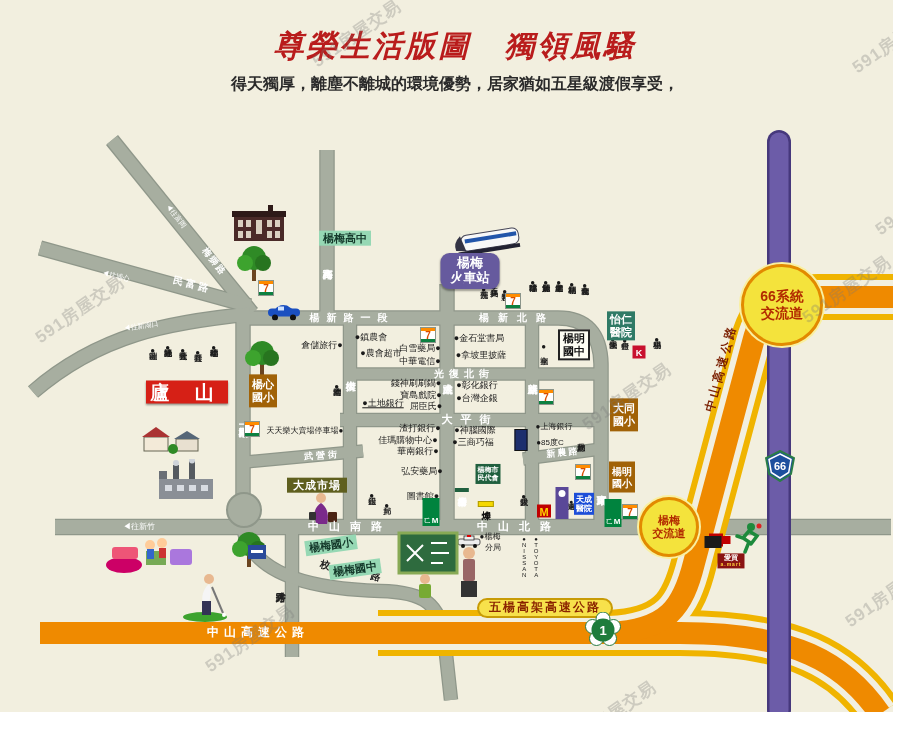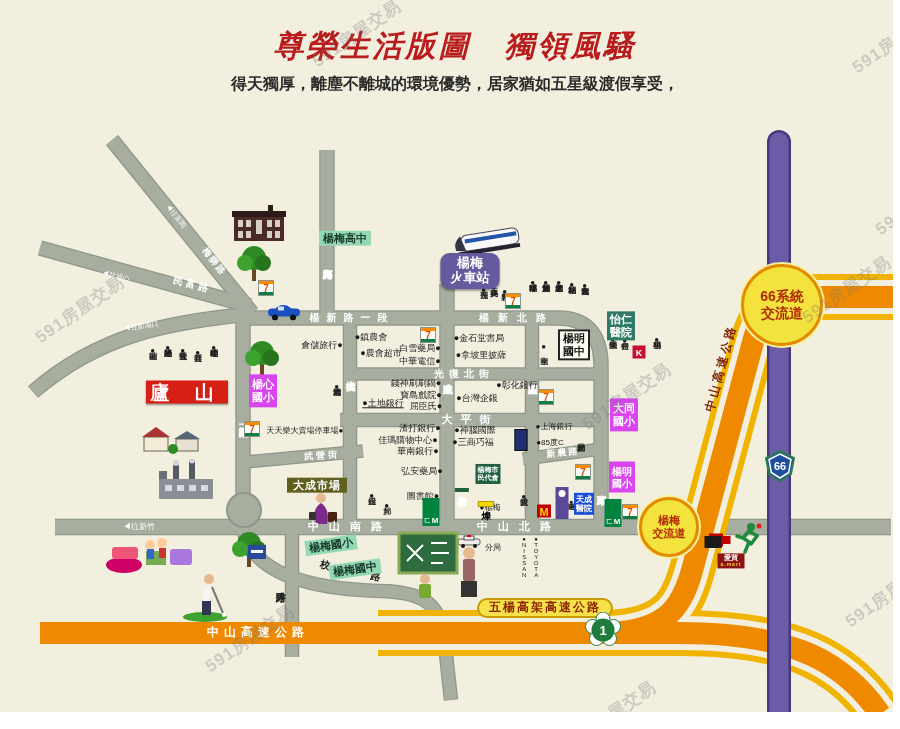--- a/index.html
+++ b/index.html
@@ -8,21 +8,21 @@
   #road-svg{position:absolute;left:0;top:0;z-index:0;}
   #header{position:absolute;left:20px;top:26px;width:870px;text-align:center;z-index:2;}
   #page-title{font-size:30px;font-weight:bold;color:#b91c1c;letter-spacing:3px;font-family:"Liberation Serif",serif;font-style:italic;}
   .sub{font-size:16px;font-weight:bold;color:#2a2a2a;margin-top:6px;line-height:1.35;}
   .lbl{position:absolute;white-space:nowrap;transform:translate(-50%,-50%);z-index:2;line-height:1.05;}
   .v{writing-mode:vertical-rl;text-orientation:upright;letter-spacing:0px;}
   .dot{color:#1a1a1a;font-weight:normal;}
   .bx{position:absolute;transform:translate(-50%,-50%);z-index:3;text-align:center;line-height:1.15;}
   .bx span{display:block;}
   .b-green{background:#96d8b4;color:#14382a;font-weight:bold;padding:1px 4px;}
-  .b-black{background:#d946ef;color:#fff;font-weight:bold;padding:4px 3px;}
+  .b-black{background:#a16207;color:#fff;font-weight:bold;padding:4px 3px;}
   .b-white{background:#fdfdf3;color:#111;border:2px solid #222;font-weight:bold;padding:1px 3px;}
   .b-teal{background:#2f7a66;color:#fff;font-weight:bold;padding:2px 3px;margin-top:34px;}
   .b-navy{background:#1d4ed8;color:#fff;font-weight:bold;padding:2px 2px;}
   .b-dgreen{background:#20603f;color:#fff;font-weight:bold;padding:2px 2px;}
   .b-olive{background:#5f5f1e;color:#fff;font-weight:bold;padding:1px 6px;letter-spacing:1px;}
   .b-red{background:#d62016;color:#fff;font-weight:bold;width:82px;height:23px;display:flex;align-items:center;justify-content:center;letter-spacing:10px;box-shadow:0 1px 2px rgba(0,0,0,.4);}
   .b-red span{display:inline;}
   .b-station{background:#665a9e;color:#fff;font-weight:bold;border-radius:9px;padding:3px 10px;box-shadow:0 1px 2px rgba(0,0,0,.35);}
   .b-station::after{content:"";position:absolute;left:16px;bottom:-8px;border:8px solid transparent;border-top-color:#665a9e;border-left-width:4px;border-right-width:4px;}
   .b-pill{background:#f7e14b;border:2px solid #c89b05;color:#8a2300;font-weight:bold;border-radius:11px;padding:1px 10px;letter-spacing:2px;}
@@ -186,33 +186,33 @@
       <div class="lbl dot" style="left: 381px; top: 354px; transform: translate(-50%, -50%); font-size: 9px;">●農會超市</div>
       <div class="lbl dot" style="left: 420px; top: 349px; transform: translate(-50%, -50%); font-size: 9px;">白雪藥局●</div>
       <div class="lbl dot" style="left: 420px; top: 362px; transform: translate(-50%, -50%); font-size: 9px;">中華電信●</div>
       <div class="lbl dot" style="left: 479px; top: 339px; transform: translate(-50%, -50%); font-size: 9px;">●金石堂書局</div>
       <div class="lbl dot" style="left: 481px; top: 356px; transform: translate(-50%, -50%); font-size: 9px;">●拿坡里披薩</div>
       <div class="lbl dot" style="left: 322px; top: 346px; transform: translate(-50%, -50%); font-size: 9px;">倉儲旅行●</div>
       <div class="lbl dot" style="left: 416px; top: 384px; transform: translate(-50%, -50%); font-size: 9px;">錢神刷刷鍋●</div>
       <div class="lbl dot" style="left: 421px; top: 396px; transform: translate(-50%, -50%); font-size: 9px;">寶島戲院●</div>
       <div class="lbl dot" style="left: 426px; top: 407px; transform: translate(-50%, -50%); font-size: 9px;">屈臣氏●</div>
       <div class="lbl dot" style="left: 383px; top: 404px; transform: translate(-50%, -50%); font-size: 9px; text-decoration: underline;">●土地銀行</div>
-      <div class="lbl dot" style="left: 477px; top: 386px; transform: translate(-50%, -50%); font-size: 9px; margin-left: 40px;">●彰化銀行</div>
+      <div class="lbl dot" style="left: 477px; top: 386px; transform: translate(-50%, -50%); font-size: 9px;">●彰化銀行</div>
       <div class="lbl dot" style="left: 477px; top: 399px; transform: translate(-50%, -50%); font-size: 9px;">●台灣企銀</div>
       <div class="lbl dot" style="left: 420px; top: 429px; transform: translate(-50%, -50%); font-size: 9px;">渣打銀行●</div>
       <div class="lbl dot" style="left: 408px; top: 441px; transform: translate(-50%, -50%); font-size: 9px;">佳瑪購物中心●</div>
       <div class="lbl dot" style="left: 418px; top: 452px; transform: translate(-50%, -50%); font-size: 9px;">華南銀行●</div>
       <div class="lbl dot" style="left: 475px; top: 431px; transform: translate(-50%, -50%); font-size: 9px;">●神腦國際</div>
       <div class="lbl dot" style="left: 473px; top: 443px; transform: translate(-50%, -50%); font-size: 9px;">●三商巧福</div>
       <div class="lbl dot" style="left: 554px; top: 427px; transform: translate(-50%, -50%); font-size: 8px;">●上海銀行</div>
       <div class="lbl dot" style="left: 550px; top: 443px; transform: translate(-50%, -50%); font-size: 8px;">●85度C</div>
       <div class="lbl dot" style="left: 422px; top: 472px; transform: translate(-50%, -50%); font-size: 9px;">弘安藥局●</div>
       <div class="lbl dot" style="left: 423px; top: 497px; transform: translate(-50%, -50%); font-size: 9px;">圖書館●</div>
       <div class="lbl dot" style="left: 305px; top: 431px; transform: translate(-50%, -50%); font-size: 8px;">天天樂大賣場停車場●</div>
-      <div class="lbl dot" style="left: 490px; top: 508px; transform: translate(-50%, -50%); font-size: 8px;">●楊梅</div>
+      <div class="lbl dot" style="left: 490px; top: 537px; transform: translate(-50%, -50%); font-size: 8px;">●楊梅</div>
       <div class="lbl dot" style="left: 493px; top: 548px; transform: translate(-50%, -50%); font-size: 8px;">分局</div>
       <div class="lbl dot v" style="left: 336px; top: 386px; transform: translate(-50%, -50%); font-size: 8px;">方濟幼稚園●</div>
       <div class="lbl dot v" style="left: 543px; top: 346px; transform: translate(-50%, -50%); font-size: 8px;">●全家福</div>
       <div class="lbl dot v" style="left: 371px; top: 495px; transform: translate(-50%, -50%); font-size: 8px;">玉山銀行●</div>
       <div class="lbl dot v" style="left: 386px; top: 505px; transform: translate(-50%, -50%); font-size: 8px;">郵局●</div>
       <div class="lbl dot v" style="left: 580px; top: 437px; transform: translate(-50%, -50%); font-size: 8px;">郵政總局</div>
       <div class="lbl dot v" style="left: 523px; top: 496px; transform: translate(-50%, -50%); font-size: 8px;">大愛眼鏡●</div>
       <div class="lbl dot v" style="left: 571px; top: 501px; transform: translate(-50%, -50%); font-size: 7px;">速邁樂●</div>
       <div class="lbl dot v" style="left: 524px; top: 557px; transform: translate(-50%, -50%); font-size: 6px;">●NISSAN</div>
       <div class="lbl dot v" style="left: 536px; top: 557px; transform: translate(-50%, -50%); font-size: 6px;">●TOYOTA</div>

